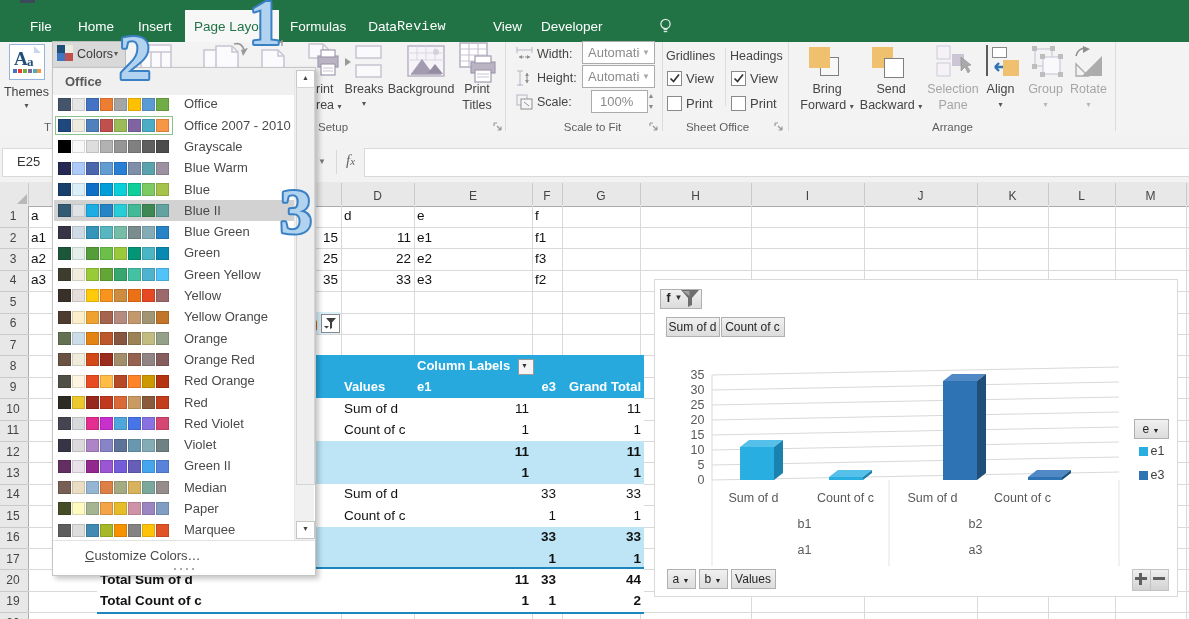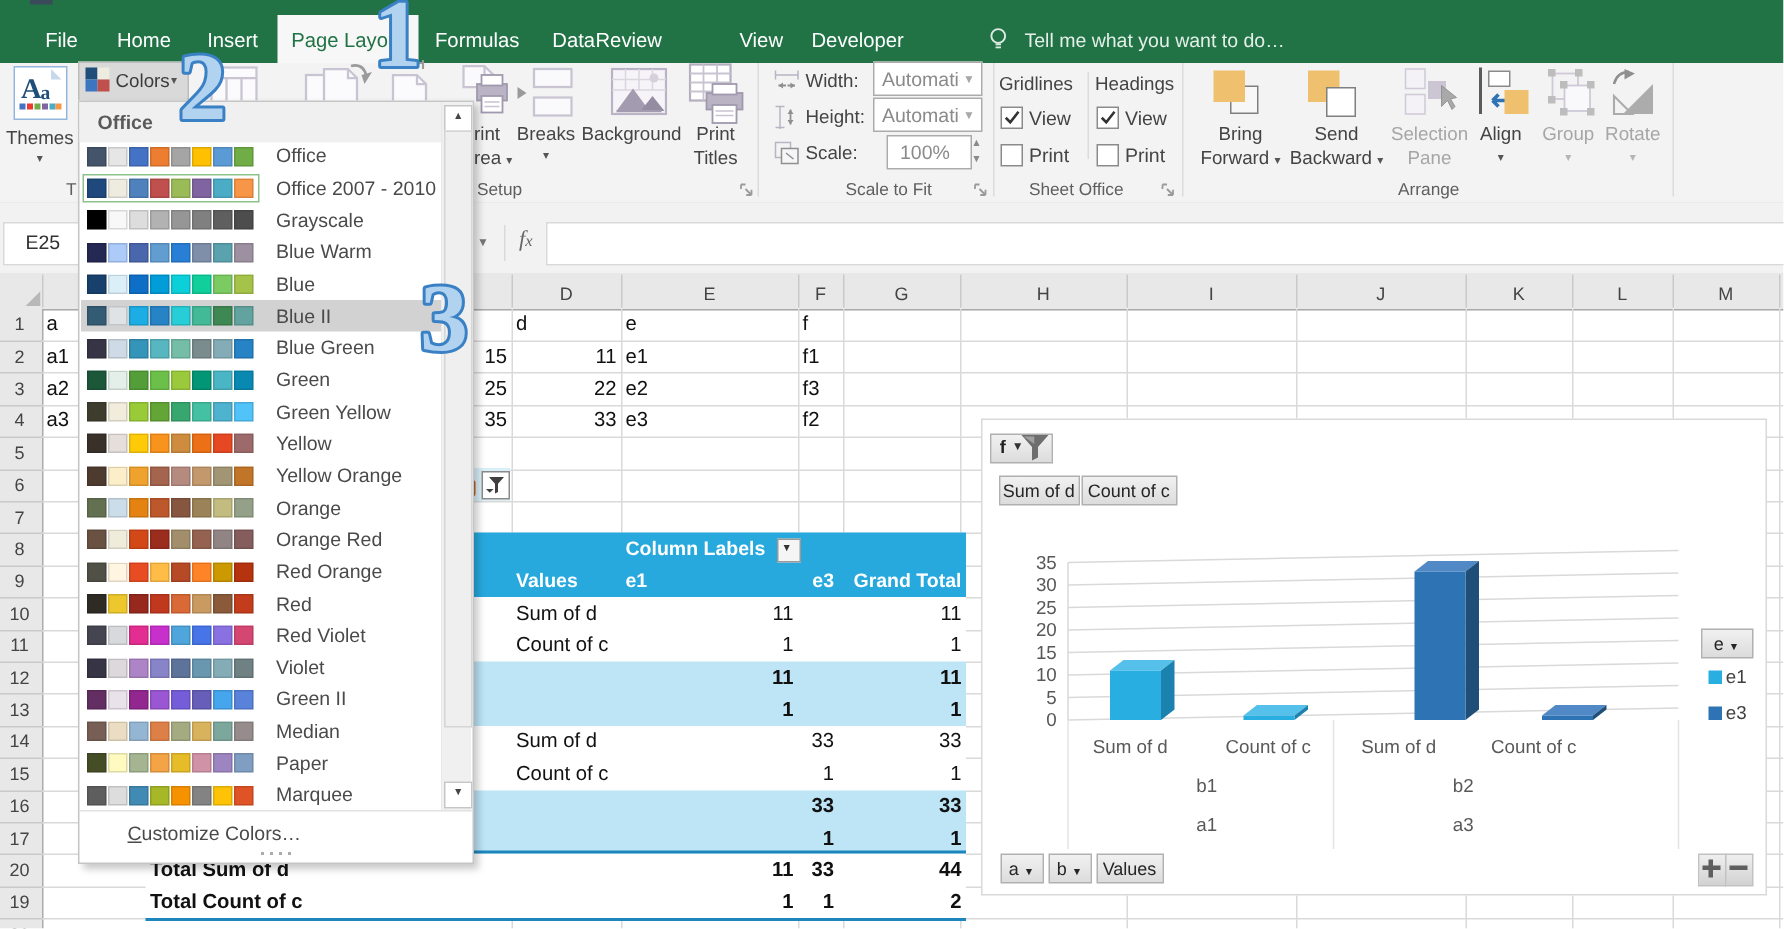--- a/index.html
+++ b/index.html
@@ -33,29 +33,28 @@
 
 <div class="abs" style="left:0;top:0;width:1189px;height:42px;background:#217346;"></div>
 <div class="abs" style="left:20px;top:0;width:15px;height:3px;background:#3a4a5a;"></div>
 <div class="abs" style="left:185px;top:10px;width:94px;height:32px;background:#f7f7f7;"></div>
 <div class="tab" style="left:23px;width:36px;">File</div>
 <div class="tab" style="left:74px;width:44px;">Home</div>
 <div class="tab" style="left:135px;width:40px;">Insert</div>
 <div class="tab" style="left:190px;width:84px;color:#217346;">Page Layout</div>
 <div class="tab" style="left:290px;width:50px;">Formulas</div>
 <div class="tab" style="left:362px;width:41px;">Data</div>
-<div class="tab" style="left:397px;width:42px;">Review</div>
+<div class="tab" style="left:397px;width:42px;font-family:Liberation Mono, monospace;">Review</div>
 <div class="tab" style="left:487px;width:41px;">View</div>
 <div class="tab" style="left:541px;width:59px;">Developer</div>
 <svg class="abs" style="left:658px;top:17px;" width="15" height="18" viewBox="0 0 15 18">
   <circle cx="7.5" cy="7" r="4.6" fill="none" stroke="#dcebe2" stroke-width="1.3"></circle>
   <rect x="5.7" y="12" width="3.6" height="1.2" fill="#dcebe2"></rect>
   <rect x="5.7" y="14" width="3.6" height="1.2" fill="#dcebe2"></rect>
 </svg>
-<div class="tab" style="left:683px;width:220px;text-align:left;color:#e3efe8;font-size:13px;white-space:nowrap;">Tell me what you want to do…</div>
 
 <div class="abs" style="left:0;top:42px;width:1189px;height:93px;background:#F3F3F3;border-bottom:1px solid #D5D5D5;"></div>
 <div id="ribbon-extra">
 
   <div class="abs" style="left:9px;top:44px;width:34px;height:34px;background:#fff;border:1px solid #94B5DC;"></div>
   <svg class="abs" style="left:10px;top:45px;" width="32" height="32" viewBox="0 0 32 32">
     <path d="M24 1 L31 8 L24 8 Z" fill="#c8d8ec"></path>
     <text x="4" y="20" font-family="Liberation Serif" font-weight="bold" font-size="19" fill="#1F4E79">A</text>
     <text x="17" y="21" font-family="Liberation Serif" font-weight="bold" font-size="13" fill="#1F4E79">a</text>
     <rect x="3" y="24" width="4" height="4" fill="#4472C4"></rect>

